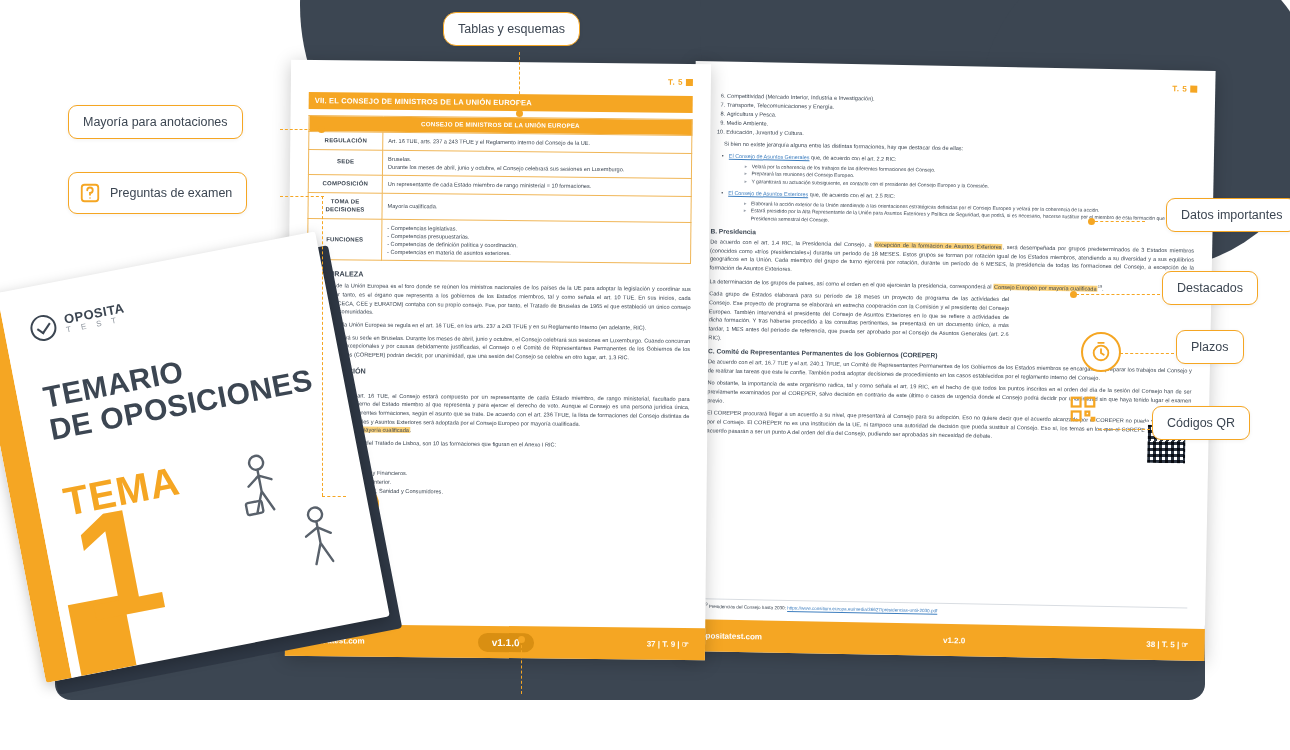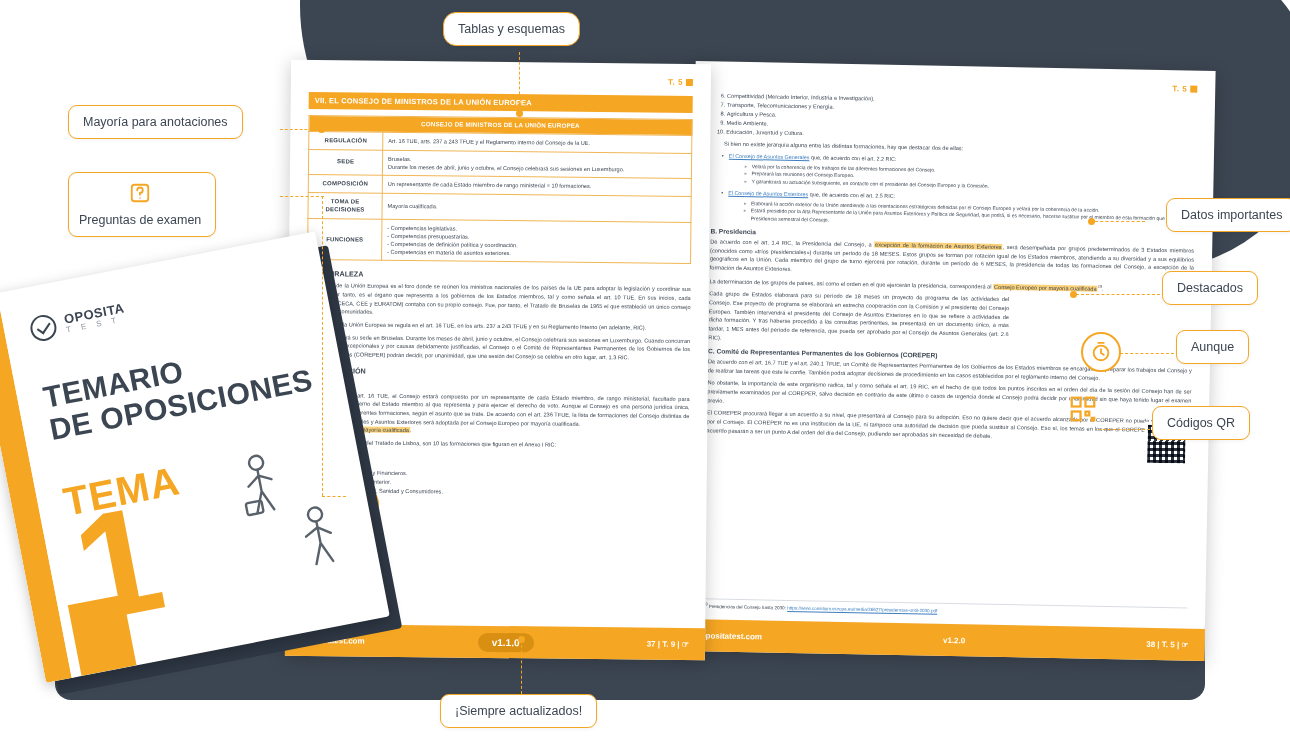--- a/index.html
+++ b/index.html
@@ -364,21 +364,21 @@
   </div>
   <div class="connector v" style="left:519px; top:52px; height:62px;"></div>
   <div class="dot" style="left:516px; top:110px;"></div>
 
   <div class="callout" style="left:68px; top:105px;">
     <span>Mayoría para anotaciones</span>
   </div>
   <div class="connector" style="left:280px; top:129px; width:42px;"></div>
   <div class="dot" style="left:318px; top:126px;"></div>
 
-  <div class="callout" style="left:68px; top:172px; padding-left:10px;flex-direction:column;">
+  <div class="callout" style="left:68px; top:172px; padding-left:10px;">
     <span class="chip-icon">
       <svg width="22" height="22" viewBox="0 0 24 24" fill="none" stroke="#f5a623" stroke-width="2">
         <rect x="3" y="3" width="18" height="18" rx="3"></rect>
         <path d="M9 9a3 3 0 1 1 3 3v2" stroke-linecap="round"></path>
         <circle cx="12" cy="17.5" r=".9" fill="#f5a623" stroke="none"></circle>
       </svg>
     </span>
     <span>Preguntas de examen</span>
   </div>
   <div class="connector v" style="left:322px; top:196px; height:300px;"></div>
@@ -391,21 +391,21 @@
   <div class="connector" style="left:1095px; top:221px; width:50px;"></div>
   <div class="dot" style="left:1088px; top:218px;"></div>
 
   <div class="callout" style="left:1162px; top:271px;">
     <span>Destacados</span>
   </div>
   <div class="connector" style="left:1076px; top:294px; width:84px;"></div>
   <div class="dot" style="left:1070px; top:291px;"></div>
 
   <div class="callout" style="left:1176px; top:330px;">
-    <span>Aunque</span>
+    <span>Plazos</span>
   </div>
   <div class="connector" style="left:1120px; top:353px; width:54px;"></div>
   <div style="position:absolute; left:1081px; top:332px; width:40px; height:40px; border:2px solid #f5a623; border-radius:50%; background:#fff; display:flex; align-items:center; justify-content:center;">
     <svg width="22" height="22" viewBox="0 0 24 24" fill="none" stroke="#f5a623" stroke-width="2">
       <circle cx="12" cy="13" r="8"></circle>
       <path d="M12 9v4l3 2" stroke-linecap="round"></path>
       <path d="M9 2h6" stroke-linecap="round"></path>
     </svg>
   </div>
 
@@ -415,19 +415,16 @@
   <div class="connector" style="left:1098px; top:429px; width:52px;"></div>
   <div style="position:absolute; left:1068px; top:394px; width:30px; height:30px;">
     <svg width="30" height="30" viewBox="0 0 24 24" fill="none" stroke="#f5a623" stroke-width="1.8">
       <rect x="3" y="3" width="7" height="7"></rect>
         <rect x="14" y="3" width="7" height="7"></rect>
       <rect x="3" y="14" width="7" height="7"></rect>
         <path d="M14 14h3v3h-3z M19 19h2v2h-2z"></path>
     </svg>
   </div>
 
-  <div class="callout" style="left:440px; top:694px;">
-    <span>¡Siempre actualizados!</span>
-  </div>
   <div class="connector v" style="left:521px; top:640px; height:54px;"></div>
   <div class="dot" style="left:518px; top:636px;"></div>
 
 </div>
 
 </body></html>

